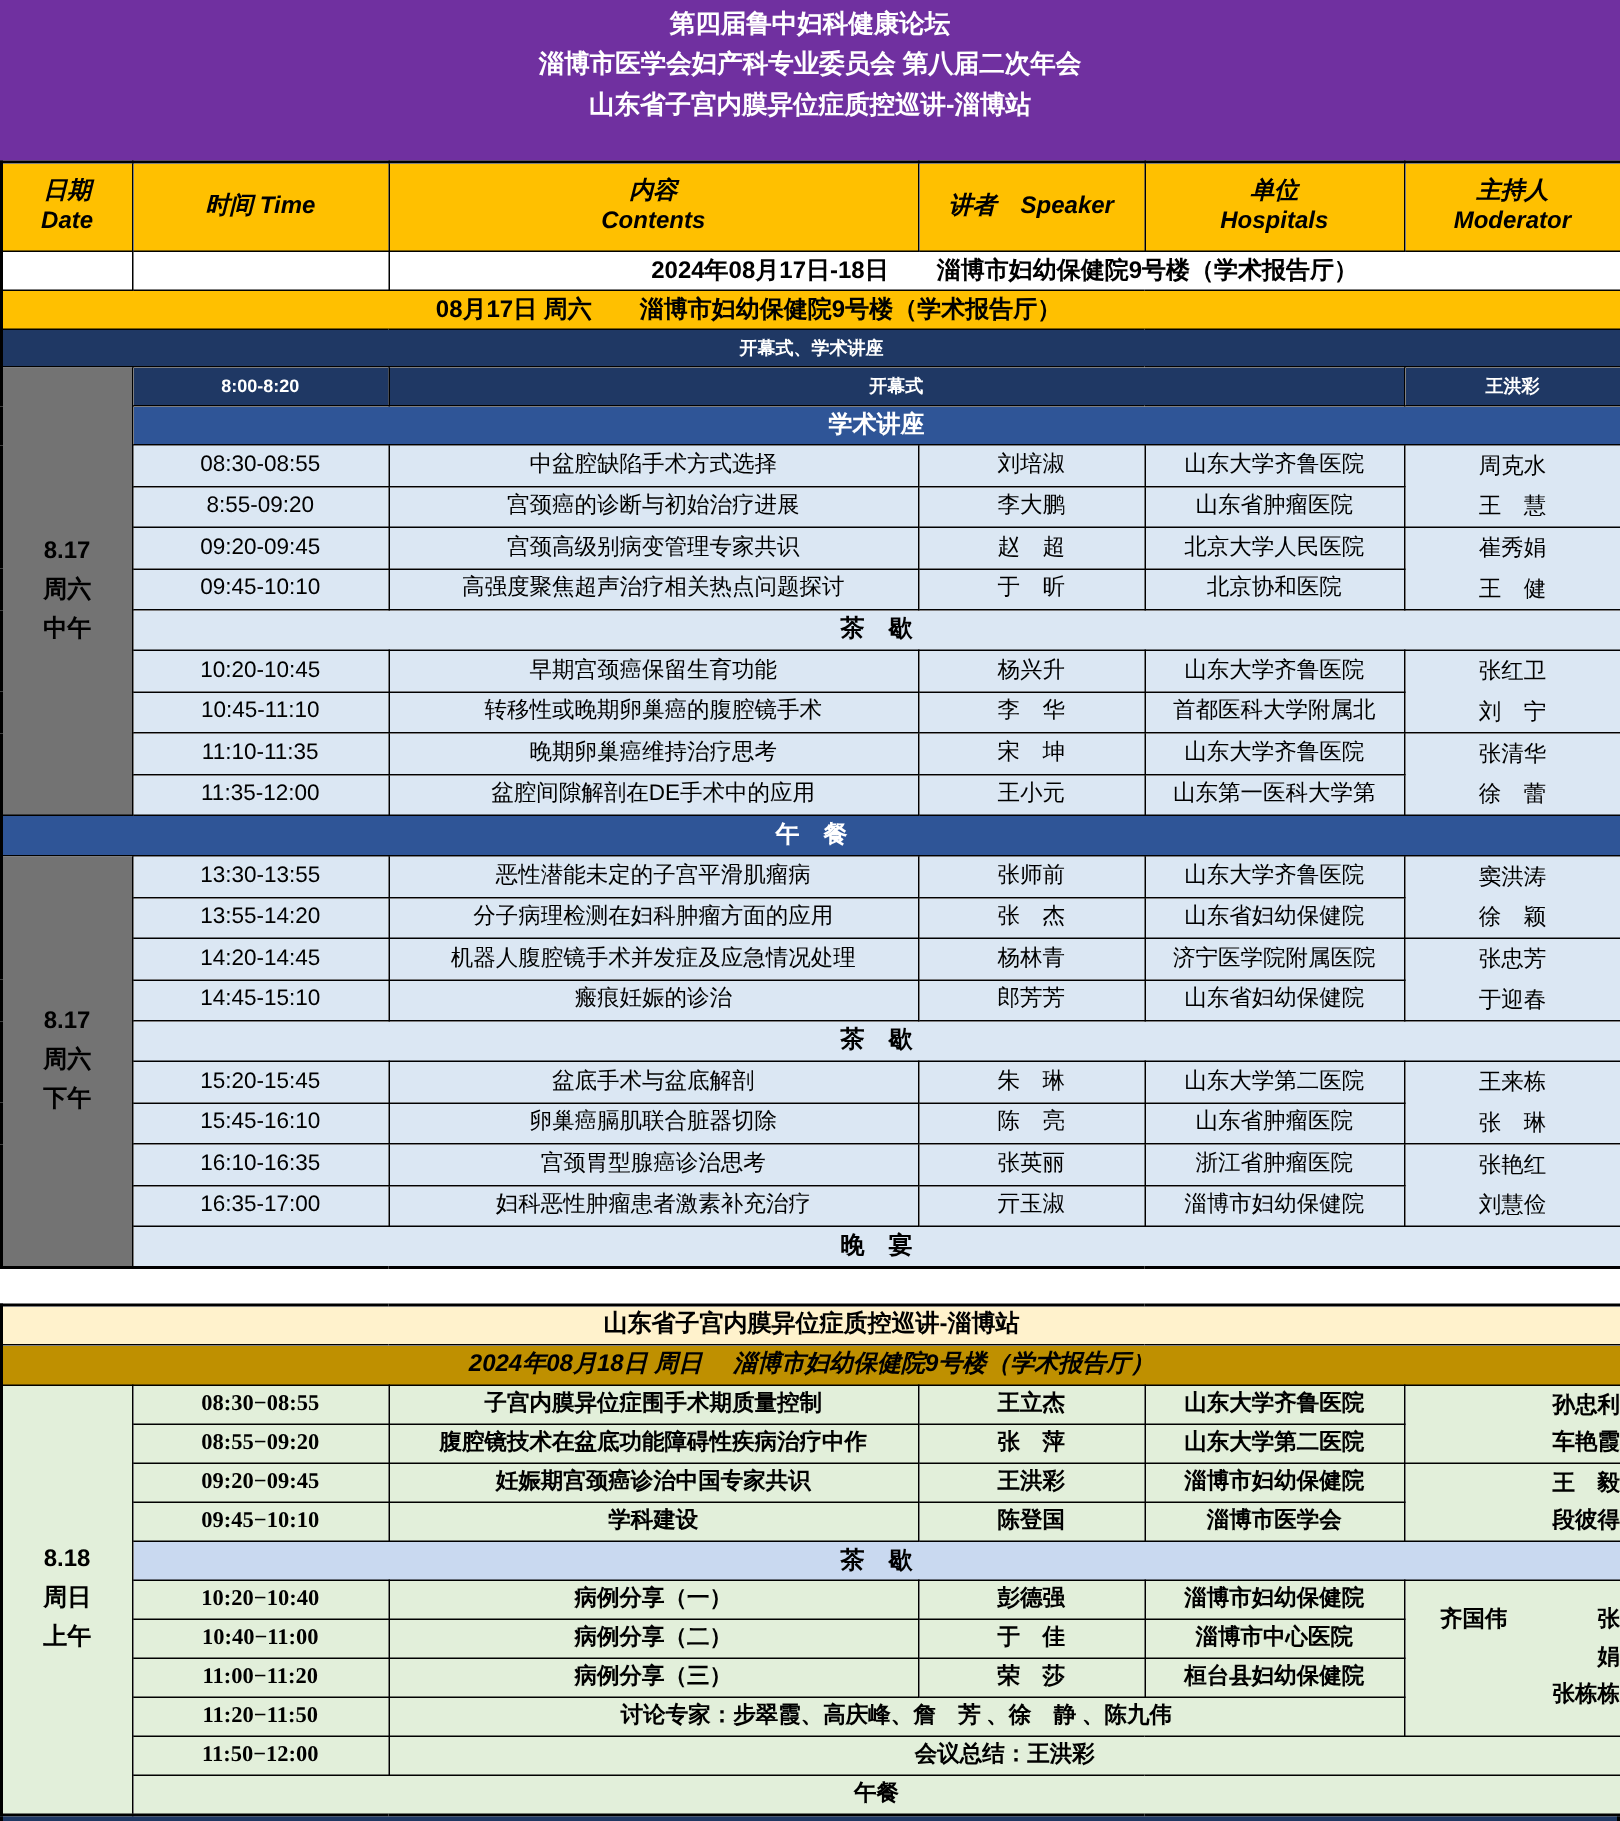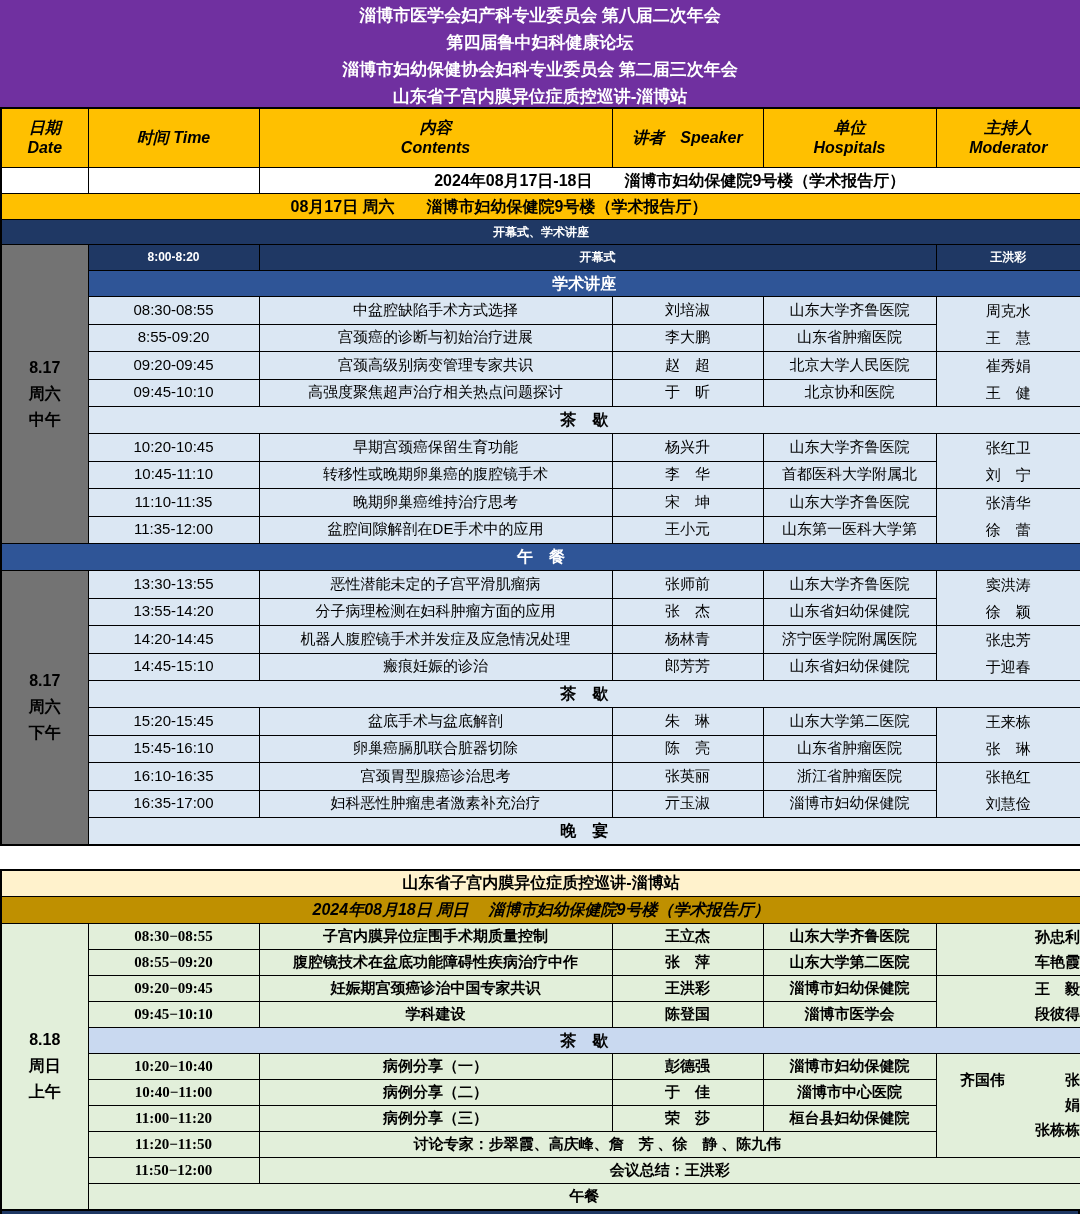--- a/index.html
+++ b/index.html
@@ -32,23 +32,22 @@
   .gmod{background:#E2EFDA;line-height:25px;text-align:right;}
   .gap{height:23px;background:#fff;}
   .bottom-strip{height:12px;background:#1F3864;border:2px solid #000;border-top:none;box-sizing:border-box;}
 </style>
 </head>
 <body>
 
 <div class="page">
 
   <div class="purple-banner">
+    <div>第四届鲁中妇科健康论坛</div>
     <div>淄博市医学会妇产科专业委员会  第八届二次年会</div>
-    <div>第四届鲁中妇科健康论坛</div>
-    <div>淄博市妇幼保健协会妇科专业委员会  第二届三次年会</div>
     <div>山东省子宫内膜异位症质控巡讲-淄博站</div>
   </div>
 
   <table class="sched">
     <colgroup>
       <col style="width:87px">
         <col style="width:171px">
         <col style="width:353px">
       <col style="width:151px">
         <col style="width:173px">

